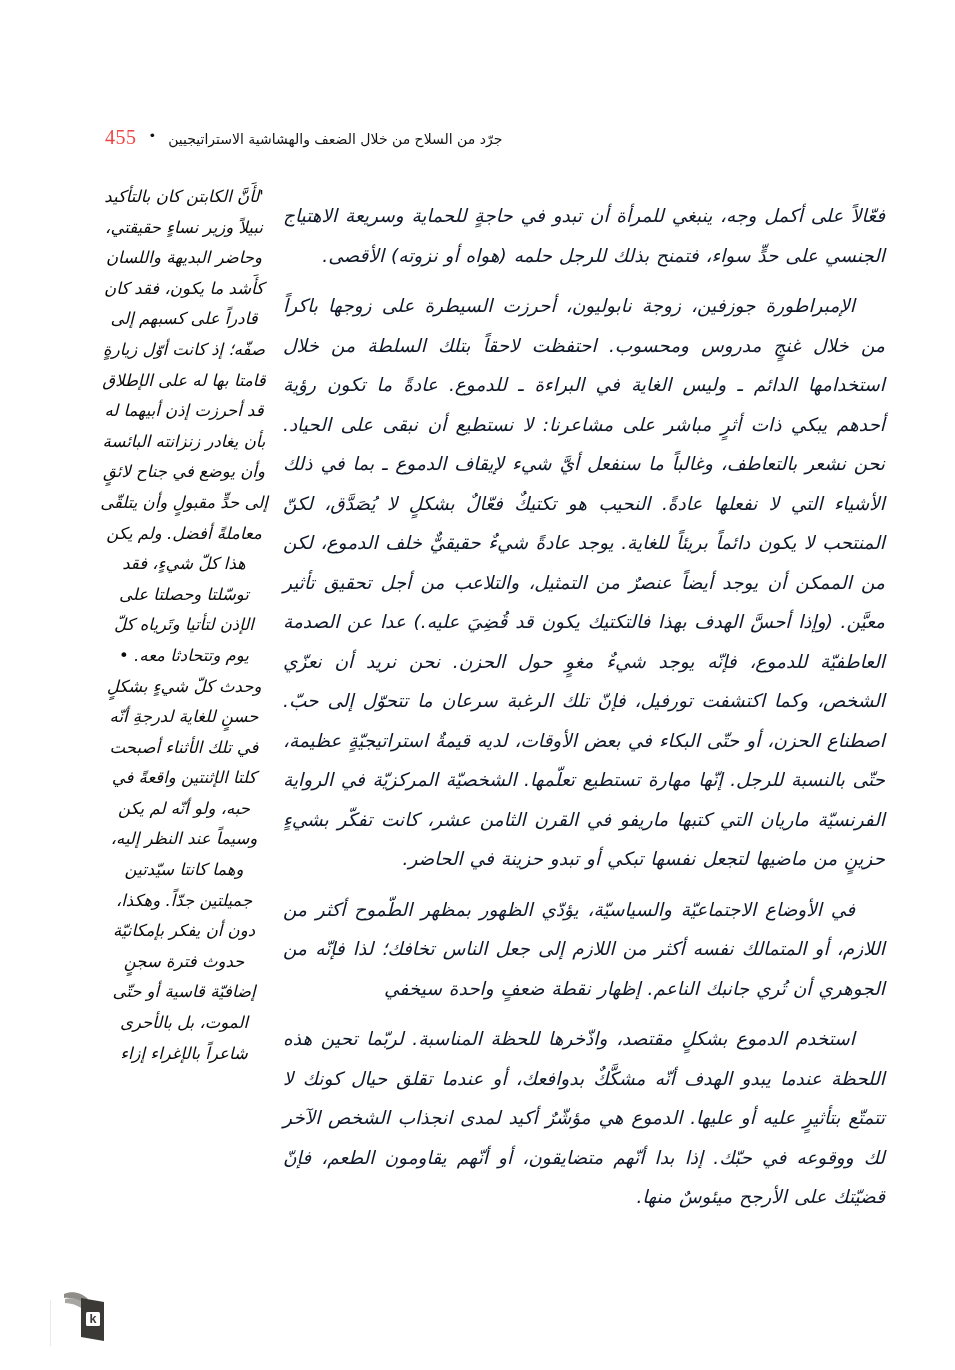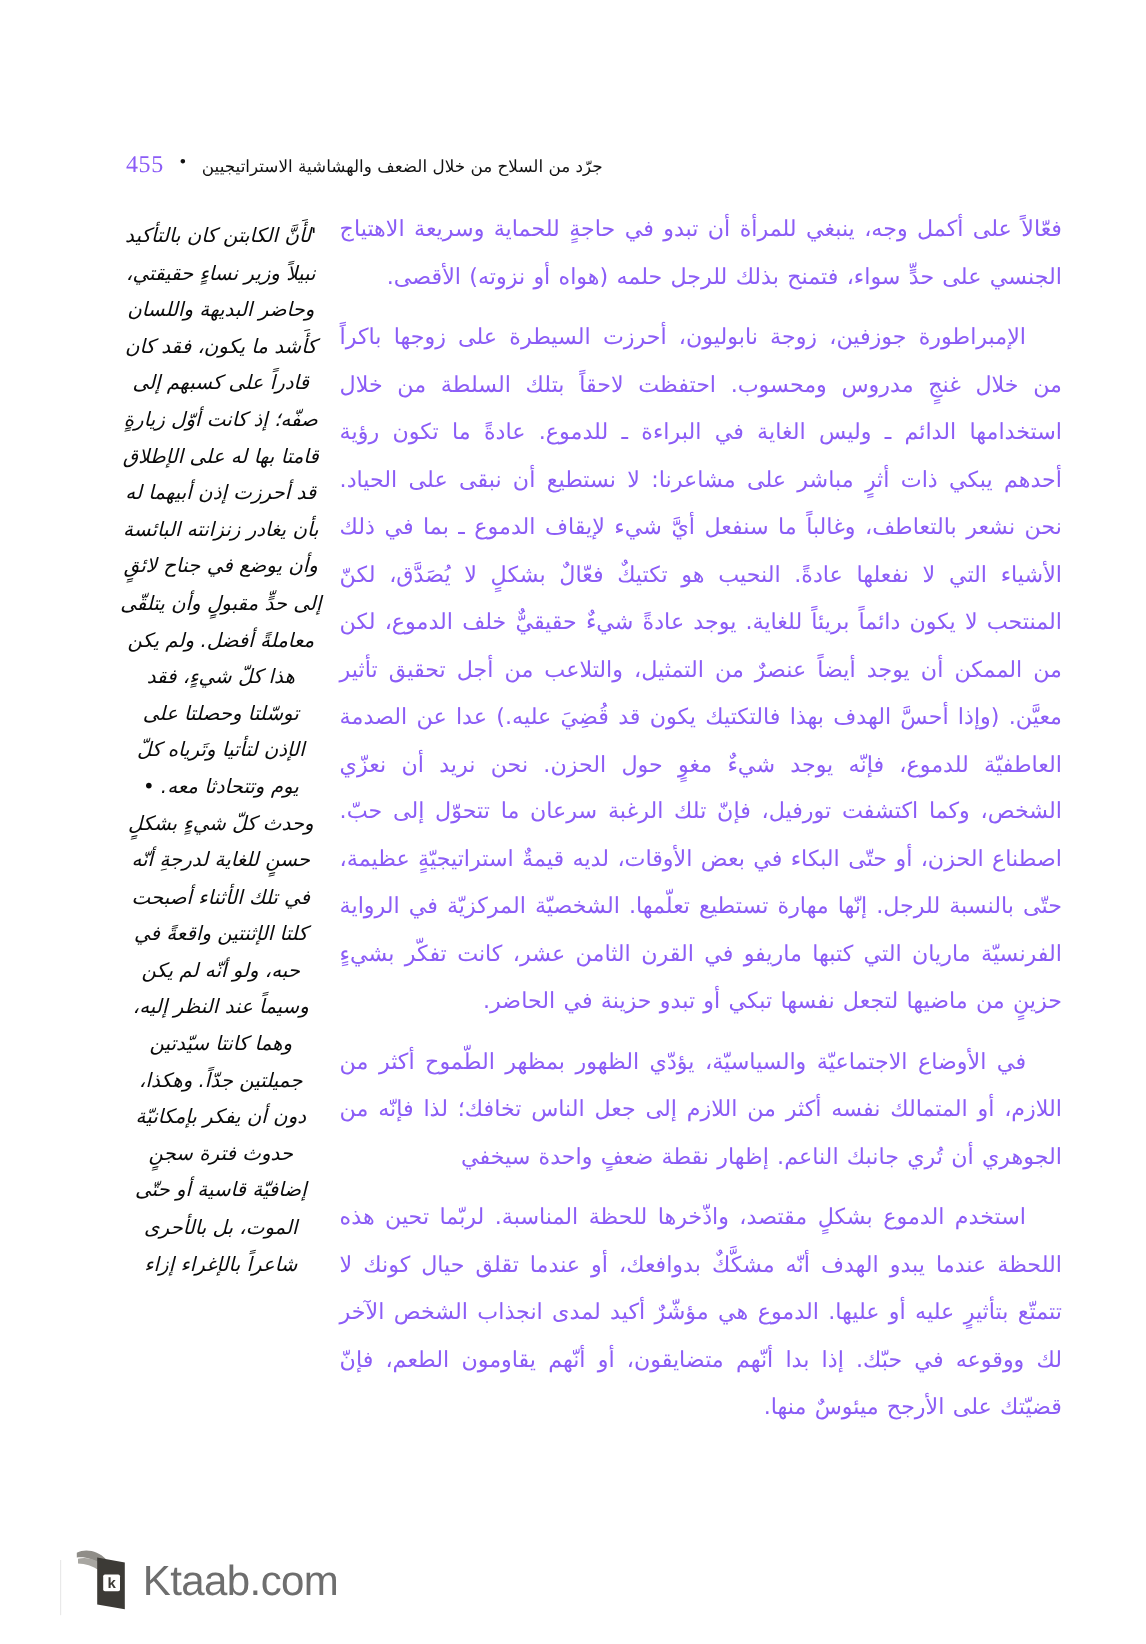--- a/index.html
+++ b/index.html
@@ -25,21 +25,21 @@
     height: 30px;
     display: flex;
     flex-direction: row;
     align-items: baseline;
     gap: 12px;
     direction: ltr;
   }
   .runhead-page {
     font-family: "Liberation Serif", serif;
     font-size: 20px;
-    color: #8b5cf6;
+    color: #ef4444;
     letter-spacing: 0.5px;
   }
   .runhead-sep {
     font-size: 13px;
     color: #111;
     line-height: 1;
     position: relative;
     top: -4px;
   }
   .runhead-title {
@@ -47,30 +47,31 @@
     font-family: "DejaVu Sans", sans-serif;
     font-size: 14px;
     color: #111;
     white-space: nowrap;
   }
 
   
   .maincol {
     position: absolute;
     right: 70px;
-    top: 172px;
+    top: 196px;
     width: 602px;
     direction: rtl;
     text-align: justify;
     text-align-last: right;
     font-family: "DejaVu Sans", sans-serif;
     font-size: 18.5px;
     line-height: 39.5px;
-    color: #8b5cf6;
+    color: #0f172a;
     word-spacing: 1px;
+    font-style: italic;
   }
   .maincol p {
     margin: 0 0 11px 0;
   }
   .maincol p.ind {
     text-indent: 30px;
   }
 
   
   .sidecol {
@@ -149,16 +150,15 @@
   <div class="watermark">
     <span class="wm-icon">
       <svg width="46" height="58" viewBox="0 0 46 58" xmlns="http://www.w3.org/2000/svg">
         <path d="M2 6 C10 2, 20 5, 26 11 L22 16 C16 11, 8 9, 2 10 Z" fill="#8f8d88"></path>
         <path d="M3 11 C11 9, 19 12, 25 17 L21 21 C15 17, 9 15, 3 15 Z" fill="#a8a6a1"></path>
         <path d="M19 10 L42 14 L42 53 L19 49 Z" fill="#3c3a36"></path>
         <rect x="24" y="24" width="14" height="14" rx="1.5" fill="#ffffff"></rect>
         <text x="31" y="35.4" text-anchor="middle" font-family="Liberation Sans, sans-serif" font-size="12.5" font-weight="bold" fill="#3c3a36">k</text>
       </svg>
     </span>
-    <span class="wm-label">Ktaab.com</span>
   </div>
 
 </div>
 
 </body></html>

